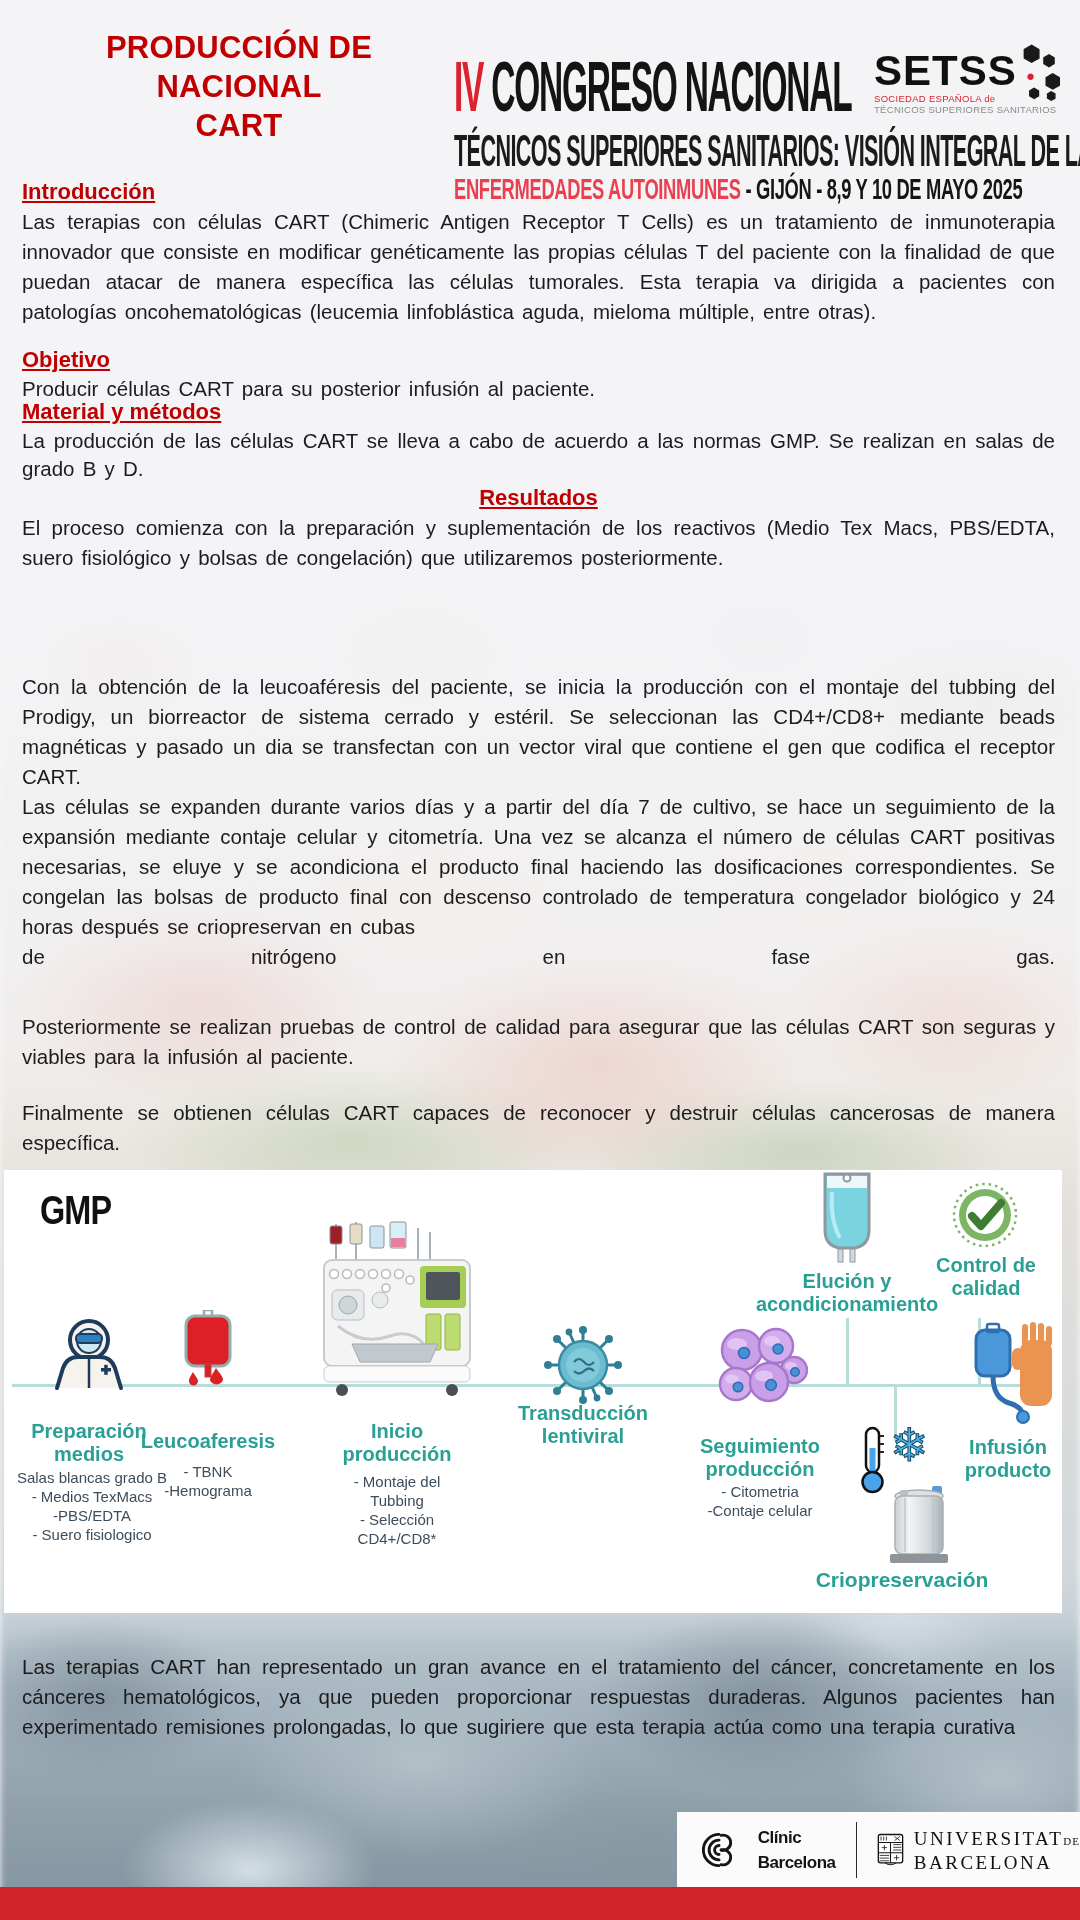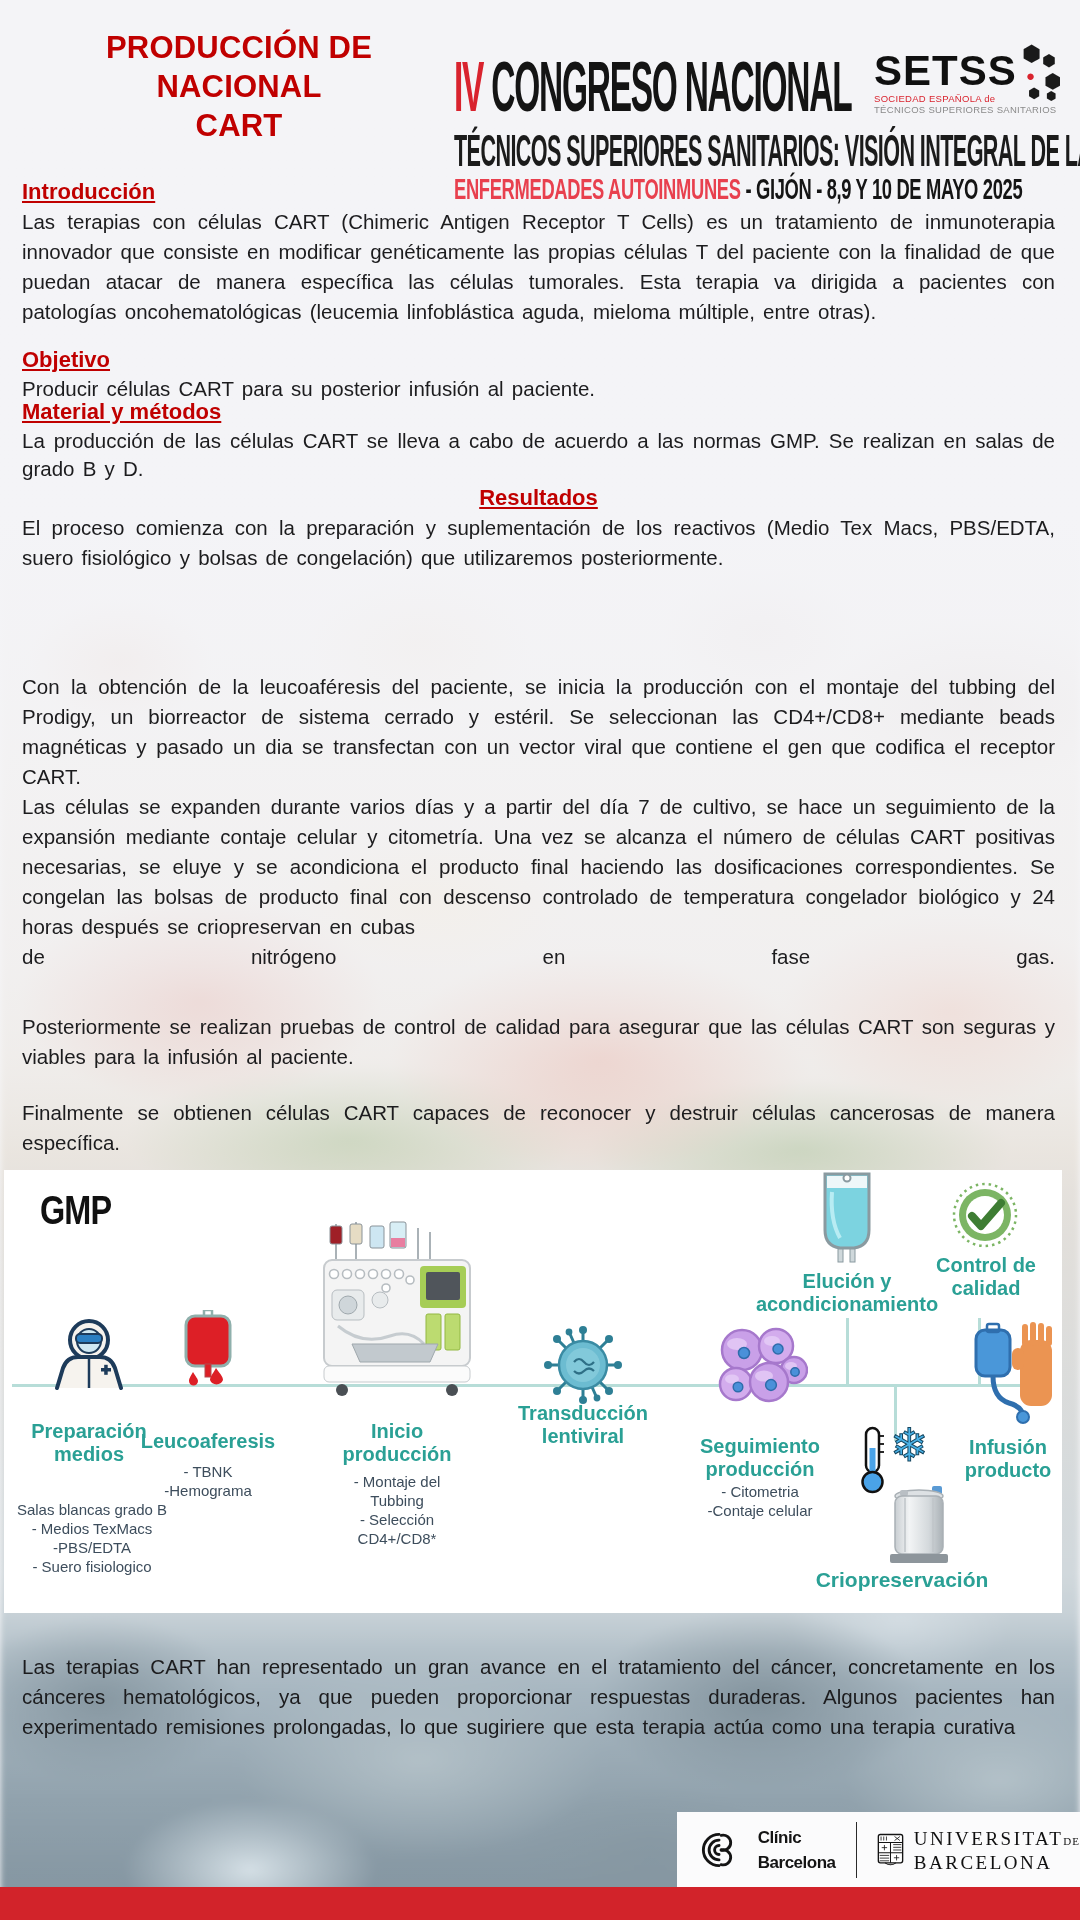--- a/index.html
+++ b/index.html
@@ -170,21 +170,21 @@
     <svg class="icon" style="left:45px;top:144px;" width="80" height="76" viewBox="0 0 80 76">
       <circle cx="40" cy="26" r="19" fill="#f6f3ee" stroke="#1d3b5a" stroke-width="4"></circle>
       <circle cx="40" cy="27" r="12" fill="#cfe8f2" stroke="#1d3b5a" stroke-width="2"></circle>
       <rect x="27" y="20" width="26" height="9" rx="4" fill="#2b7fc2" stroke="#1d3b5a" stroke-width="2"></rect>
       <path d="M8,74 L14,54 Q18,43 29,43 L51,43 Q62,43 66,54 L72,74" fill="#f6f3ee" stroke="#1d3b5a" stroke-width="4" stroke-linejoin="round" stroke-linecap="round"></path>
       <line x1="40" y1="45" x2="40" y2="74" stroke="#1d3b5a" stroke-width="2.5"></line>
       <rect x="52" y="54" width="10" height="3.5" fill="#1d3b5a"></rect>
         <rect x="55.2" y="50.8" width="3.5" height="10" fill="#1d3b5a"></rect>
     </svg>
     <div class="steplabel" style="left:10px;top:250px;width:150px;">Preparación medios</div>
-    <div class="stepdetail" style="left:0px;top:298px;width:176px;margin-top:32px;">
+    <div class="stepdetail" style="left:0px;top:298px;width:176px;">
       <div>Salas blancas grado B</div>
       <div>- Medios TexMacs</div>
       <div>-PBS/EDTA</div>
       <div>- Suero fisiologico</div>
     </div>
 
     <svg class="icon" style="left:176px;top:140px;" width="56" height="76" viewBox="0 0 56 76">
       <rect x="24" y="0" width="8" height="7" fill="none" stroke="#8fb0ac" stroke-width="2.5"></rect>
       <rect x="6" y="6" width="44" height="50" rx="9" fill="#dd1f26" stroke="#8fb0ac" stroke-width="3"></rect>
       <rect x="25" y="54" width="6" height="13" fill="#dd1f26" stroke="#b34a4e" stroke-width="1"></rect>

